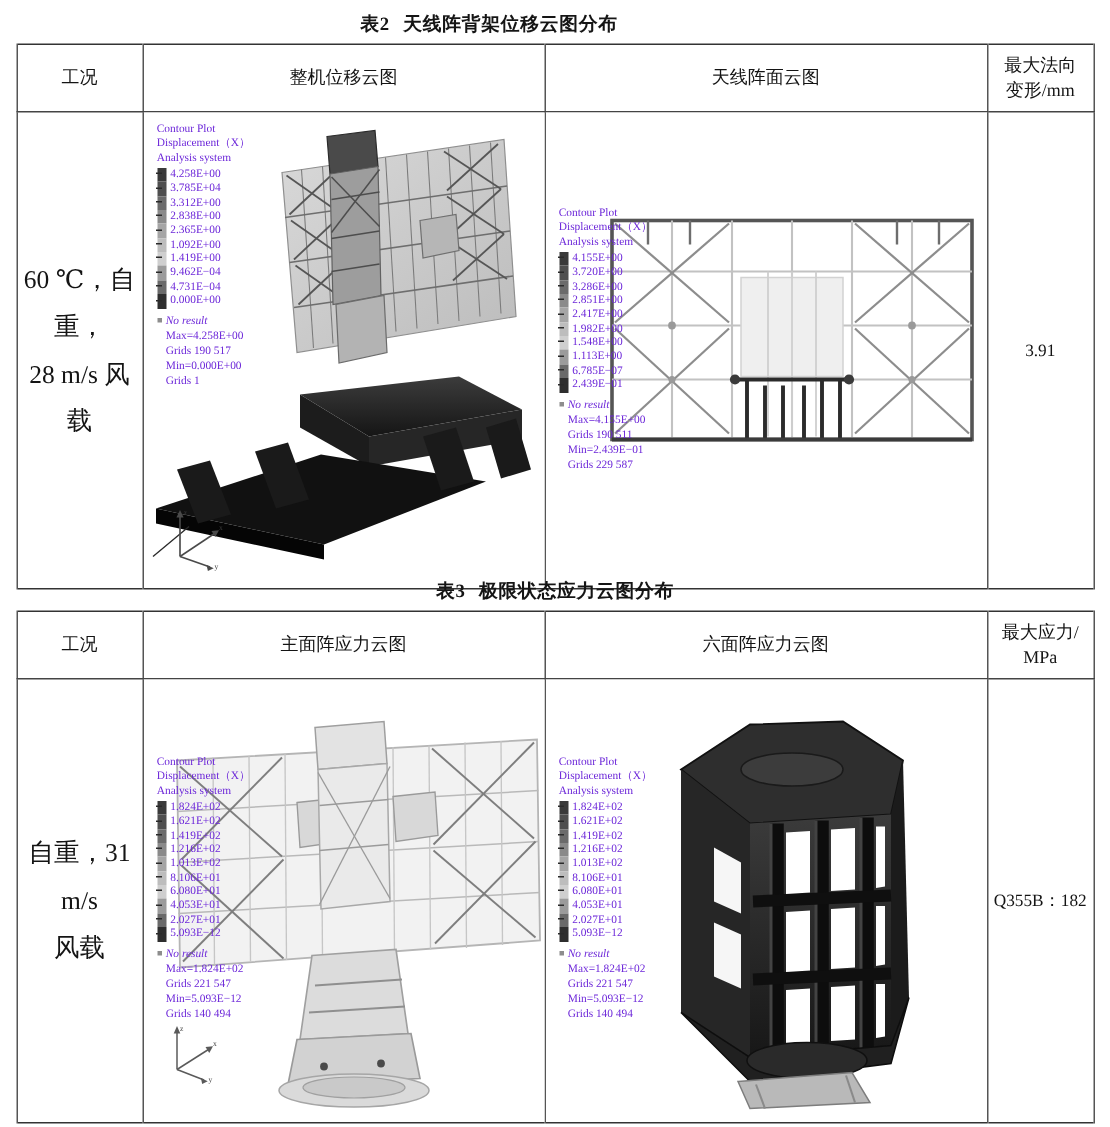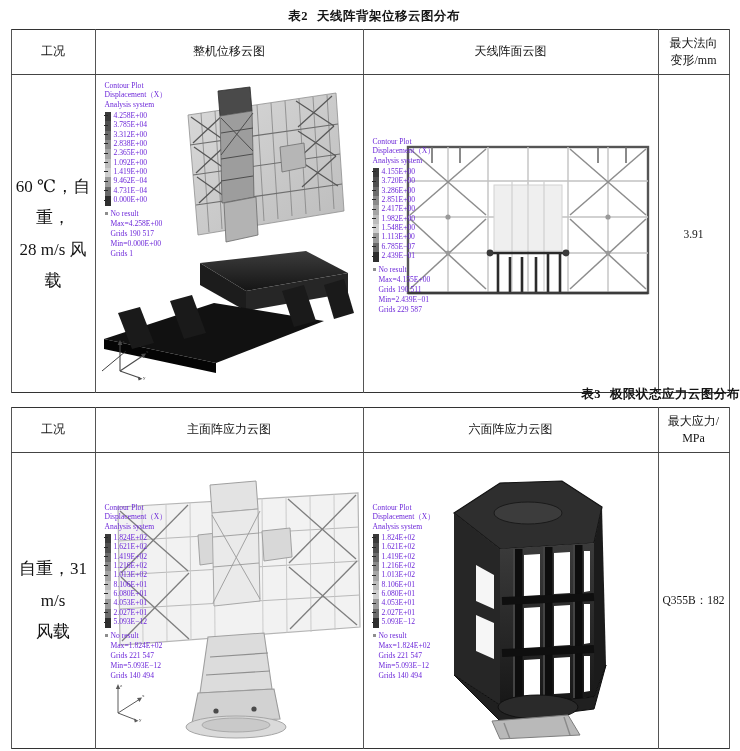--- a/index.html
+++ b/index.html
@@ -104,40 +104,40 @@
     white-space:nowrap;
     position:relative;
   }
   .lg-row:before{
     content:"";
     position:absolute;
     left:-10px;top:4.4px;
     width:4px;height:1px;background:#2a2a2a;
   }
   .lg-foot{margin-top:4px;font-size:7.6px;line-height:1.32;}
-  .lg-foot .nores{position:relative;padding-left:6px;white-space:nowrap;}
+  .lg-foot .nores{position:relative;padding-left:6px;white-space:nowrap;font-style:italic;}
   .lg-foot .nores:before{
     content:"";position:absolute;left:0;top:3px;
     width:3.6px;height:3.6px;background:#8d8d8d;
   }
   .lg-foot .ln{padding-left:6px;white-space:nowrap;}
 
   
   .triad{position:absolute;z-index:7;}
 
   
   .art{position:absolute;}
   svg{display:block;}
 </style>
 </head>
 <body>
 
 <div class="page">
 
-  <div class="caption" style="position:absolute;left:0;top:8px;width:652px;margin-left:48px;">
+  <div class="caption" style="position:absolute;left:0;top:8px;width:652px;">
     <span class="cap-num">表2</span><span>天线阵背架位移云图分布</span>
   </div>
 
   <div style="position:absolute;left:0;top:29px;width:740px;">
   <table class="tbl">
     <colgroup>
           <col class="c1">
           <col class="c2">
           <col class="c3">
           <col class="c4">
@@ -414,21 +414,21 @@
 
           </div>
         </td>
 
         <td class="val-cell">3.91</td>
       </tr>
     </tbody>
   </table>
   </div>
 
-  <div class="caption" style="position:absolute;left:0;top:386px;width:740px;text-align:right;">
+  <div class="caption" style="position:absolute;left:0;top:386px;width:740px;">
     <span class="cap-num">表3</span><span>极限状态应力云图分布</span>
   </div>
 
   <div style="position:absolute;left:0;top:407px;width:740px;">
   <table class="tbl">
     <colgroup>
           <col class="c1">
           <col class="c2">
           <col class="c3">
           <col class="c4">

